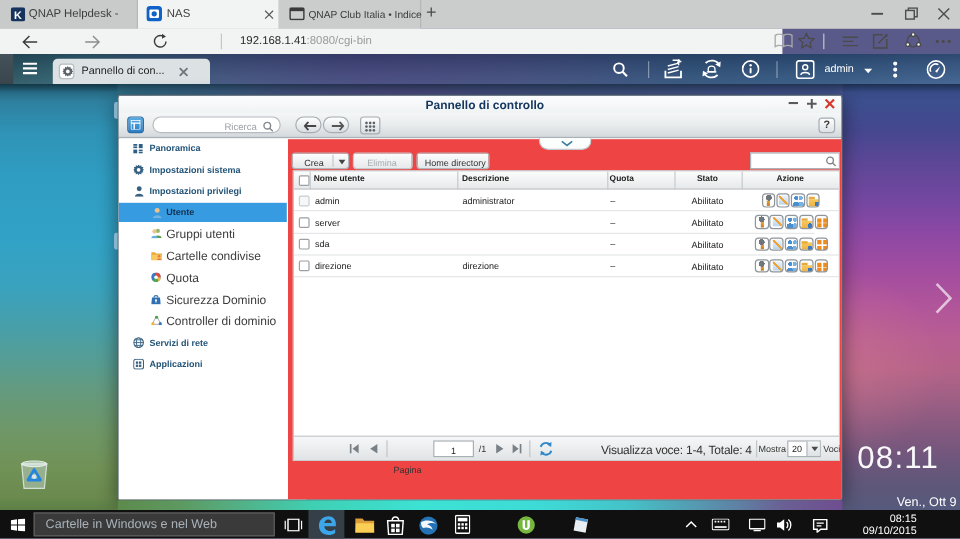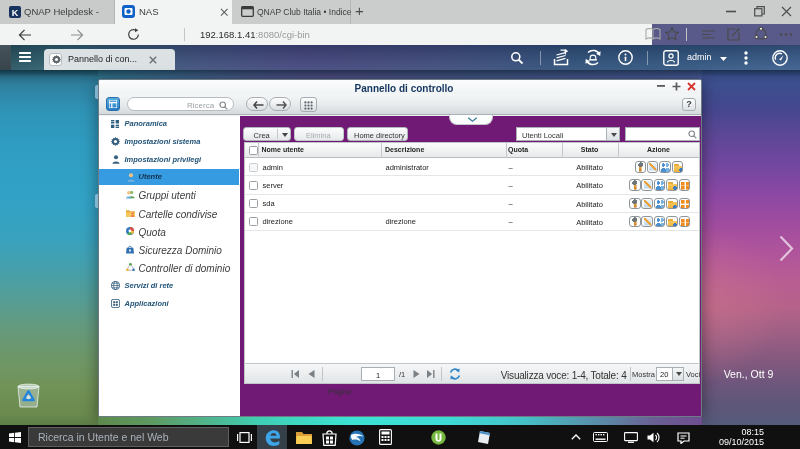--- a/index.html
+++ b/index.html
@@ -46,22 +46,22 @@
 #qtstab .ttl { position:absolute; left:24px; top:5px; font-size:9px; color:#1e1e1e; }
 
 
 #win { position:absolute; left:98px; top:79px; width:604px; height:338px; background:#eef0f1;
   border:1px solid #6e7a84; border-radius:2px; box-shadow:0 4px 16px rgba(0,0,0,0.45); }
 #wtitle { position:absolute; left:0; top:0; width:602px; height:14px; background:linear-gradient(#fbfcfd,#f0f3f4);
   font-size:10px; font-weight:bold; color:#13355e; padding:3px 0 0 8px; border-radius:2px 2px 0 0;text-align:center; }
 #wtool { position:absolute; left:0; top:14px; width:602px; height:21px;
   background:linear-gradient(#f4f6f7 0%, #e9eced 50%, #d4d9dc 100%); border-bottom:1px solid #a9b1b6; }
 #wbody { position:absolute; left:0; top:36px; width:602px; height:300px; }
-#sidebar { position:absolute; left:0; top:0; width:156px; height:300px; background:#fff; border-right:1px solid #c8cdd0;font-style:italic; }
-#content { position:absolute; left:141px; top:0; width:461px; height:300px; background:#701a75; }
+#sidebar { position:absolute; left:0; top:0; width:156px; height:300px; background:#fff; border-right:1px solid #c8cdd0; }
+#content { position:absolute; left:141px; top:0; width:461px; height:300px; background:#ef4444; }
 .sitxt { position:absolute; font-size:7.5px; font-weight:bold; color:#235478; white-space:nowrap; }
 .subtxt { position:absolute; font-size:10px; color:#3c3c3c; font-weight:normal; white-space:nowrap; }
 #ssel { position:absolute; left:0; top:52.5px; width:140px; height:16.5px; background:#379be1; }
 </style>
 </head>
 <body>
 <div id="screen">
 <div id="wallL"></div>
     <div id="wallC"></div>
     <div id="wallB"></div>
@@ -356,28 +356,20 @@
     <div class="abs" style="left:33px;top:1px;width:1px;height:10px;background:#c3c8cb;"></div>
     <svg class="abs" style="left:38px;top:4.5px;" width="6" height="4" viewBox="0 0 6 4">
               <path d="M0 0 L6 0 L3 4 Z" fill="#444"></path>
             </svg>
    </div>
    <div class="abs" style="left:54px;top:11px;width:50px;height:14px;background:linear-gradient(#fbfbfc,#e7eaec);border:1px solid #c3c8cb;border-radius:3px;">
     <span class="abs" style="left:11px;top:3px;font-size:7.5px;color:#a7acb0;">Elimina</span>
    </div>
    <div class="abs" style="left:107px;top:11px;width:61px;height:14px;background:linear-gradient(#fdfdfe,#e4e7e9);border:1px solid #b0b6ba;border-radius:3px;">
     <span class="abs" style="left:6px;top:3px;font-size:7.5px;color:#333;">Home directory</span>
-   </div>
-   <div class="abs" style="left:276px;top:11px;width:104px;height:14px;background:#fff;border:1px solid #abb2b7;">
-    <span class="abs" style="left:5px;top:3px;font-size:7.5px;color:#333;">Utenti Locali</span>
-    <div class="abs" style="left:89px;top:0;width:13px;height:12px;background:linear-gradient(#f4f6f7,#dde2e4);border-left:1px solid #abb2b7;">
-     <svg style="margin:4.5px 0 0 3.5px;" width="6" height="4" viewBox="0 0 6 4">
-                <path d="M0 0 L6 0 L3 4 Z" fill="#4a4a4a"></path>
-              </svg>
-    </div>
    </div>
    <div class="abs" style="left:385px;top:11px;width:75px;height:14px;background:#fff;border:1px solid #abb2b7;">
     <svg class="abs" style="left:62px;top:2px;" width="9" height="9" viewBox="0 0 14 14">
               <circle cx="5.8" cy="5.8" r="4.3" fill="none" stroke="#81878c" stroke-width="1.8"></circle>
               <path d="M9 9 L13 13" stroke="#81878c" stroke-width="1.8"></path>
             </svg>
    </div>
 
    <div class="abs" style="left:4px;top:26px;width:456px;height:242px;background:#fff;border:1px solid #c0c5c8;">
     <div class="abs" style="left:0;top:0;width:454px;height:15px;background:linear-gradient(#fbfcfc,#e7e9ea);border-bottom:1px solid #b9bdc0;">
@@ -562,47 +554,48 @@
  <svg class="abs" style="left:647px;top:7px;" width="13" height="11" viewBox="0 0 13 11">
         <path d="M0.5 3.5 L3 3.5 L6.5 0.8 L6.5 10.2 L3 7.5 L0.5 7.5 Z" fill="#fff"></path>
         <path d="M8.5 3 A3.5 3.5 0 0 1 8.5 8 M10 1 A6 6 0 0 1 10 10" fill="none" stroke="#fff" stroke-width="1.1"></path>
       </svg>
  <svg class="abs" style="left:677px;top:6.5px;" width="13" height="12" viewBox="0 0 13 12">
         <path d="M1 1 L12 1 L12 9 L7 9 L4 11.5 L4 9 L1 9 Z" fill="none" stroke="#fff" stroke-width="1.2"></path>
         <path d="M3.5 4 L9.5 4 M3.5 6.2 L7.5 6.2" stroke="#fff" stroke-width="1"></path>
       </svg>
  <div class="abs" style="left:710px;top:3px;width:54px;height:19px;color:#fff;font-size:9px;text-align:right;line-height:9.5px;">08:15<br>09/10/2015</div>
 </div>
-<div id="tsearch">Ricerca in Utente e nel Web</div>
+<div id="tsearch">Cartelle in Windows e nel Web</div>
 
 <svg class="abs" style="left:779px;top:235px;" width="15" height="27" viewBox="0 0 15 27">
       <path d="M1.5 1.5 L13 13.5 L1.5 25.5" fill="none" stroke="rgba(255,255,255,0.65)" stroke-width="2.2"></path>
     </svg>
 <div class="abs" style="left:15px;top:382px;width:27px;height:26px;">
  <svg width="27" height="26" viewBox="0 0 27 26">
         <path d="M3 4.5 L24 4.5 L22 25 L5 25 Z" fill="rgba(215,230,235,0.38)" stroke="rgba(245,252,255,0.7)" stroke-width="1"></path>
         <ellipse cx="13.5" cy="4.5" rx="10.5" ry="2.4" fill="rgba(235,245,248,0.55)" stroke="rgba(250,255,255,0.8)" stroke-width="0.8"></ellipse>
         <g transform="translate(13.5,15)">
           <path d="M0 -5.8 L5.2 3 L-5.2 3 Z" fill="none" stroke="#2285e0" stroke-width="2.3" stroke-linejoin="round"></path>
           <circle cx="0" cy="0.2" r="2" fill="rgba(220,232,238,0.95)"></circle>
         </g>
       </svg>
 </div>
 <div id="clock">
+      <div class="big">08:11</div>
       <div class="small">Ven., Ott 9</div>
     </div>
 <div class="abs" style="left:95px;top:85px;width:3px;height:14px;background:rgba(150,190,215,0.85);border-radius:2px 0 0 2px;"></div>
 <div class="abs" style="left:95px;top:194px;width:3px;height:14px;background:rgba(150,190,215,0.85);border-radius:2px 0 0 2px;"></div>
 <style>
 #taskbar { position:absolute; left:0; top:425px; width:800px; height:24px; background:#101010; }
 #tsearch { position:absolute; left:28px; top:427px; width:201px; height:20px; background:#3a3a3a;
   border:1px solid #5f5f5f; font-size:10.5px; color:#a9b2ba; padding:3px 0 0 9px; }
 #clock { position:absolute; left:700px; top:366px; width:97px; text-align:center; color:#fff; }
 #clock .big { font-size:26px; letter-spacing:1px; color:rgba(255,255,255,0.96); }
-#clock .small { font-size:10.5px; margin-top:2px; }
+#clock .small { font-size:10.5px; margin-top:16px;text-align:right; }
 .icon1,.icon2,.icon3,.icon4,.icon5 { display:block; width:11.5px; height:11.5px; border:1px solid #8f969b;
   border-radius:3px; background-color:#fdfdfd; background-repeat:no-repeat; }
 .icon1 { background-image:
   radial-gradient(circle at 4.7px 2.8px, #6f767b 0 2.4px, rgba(0,0,0,0) 2.5px),
   linear-gradient(#e8a23d,#c8791f);
   background-size: 9.5px 6px, 2.6px 4.6px;
   background-position: 0 0, 3.5px 4.6px; }
 .icon2 { background-image:
   linear-gradient(45deg, rgba(0,0,0,0) 42%, #eda23b 42%, #eda23b 58%, rgba(0,0,0,0) 58%),
   linear-gradient(#eaf2f8,#b9d5ec);

